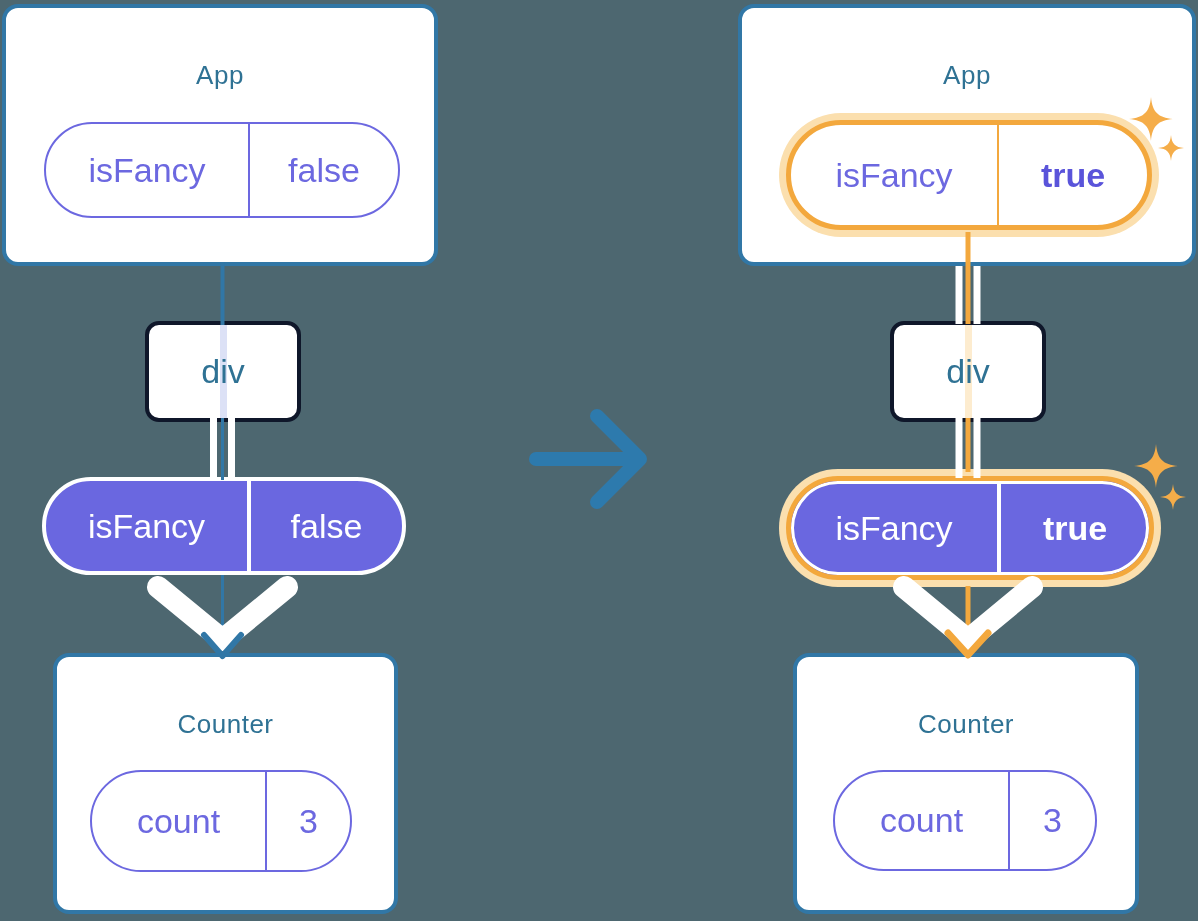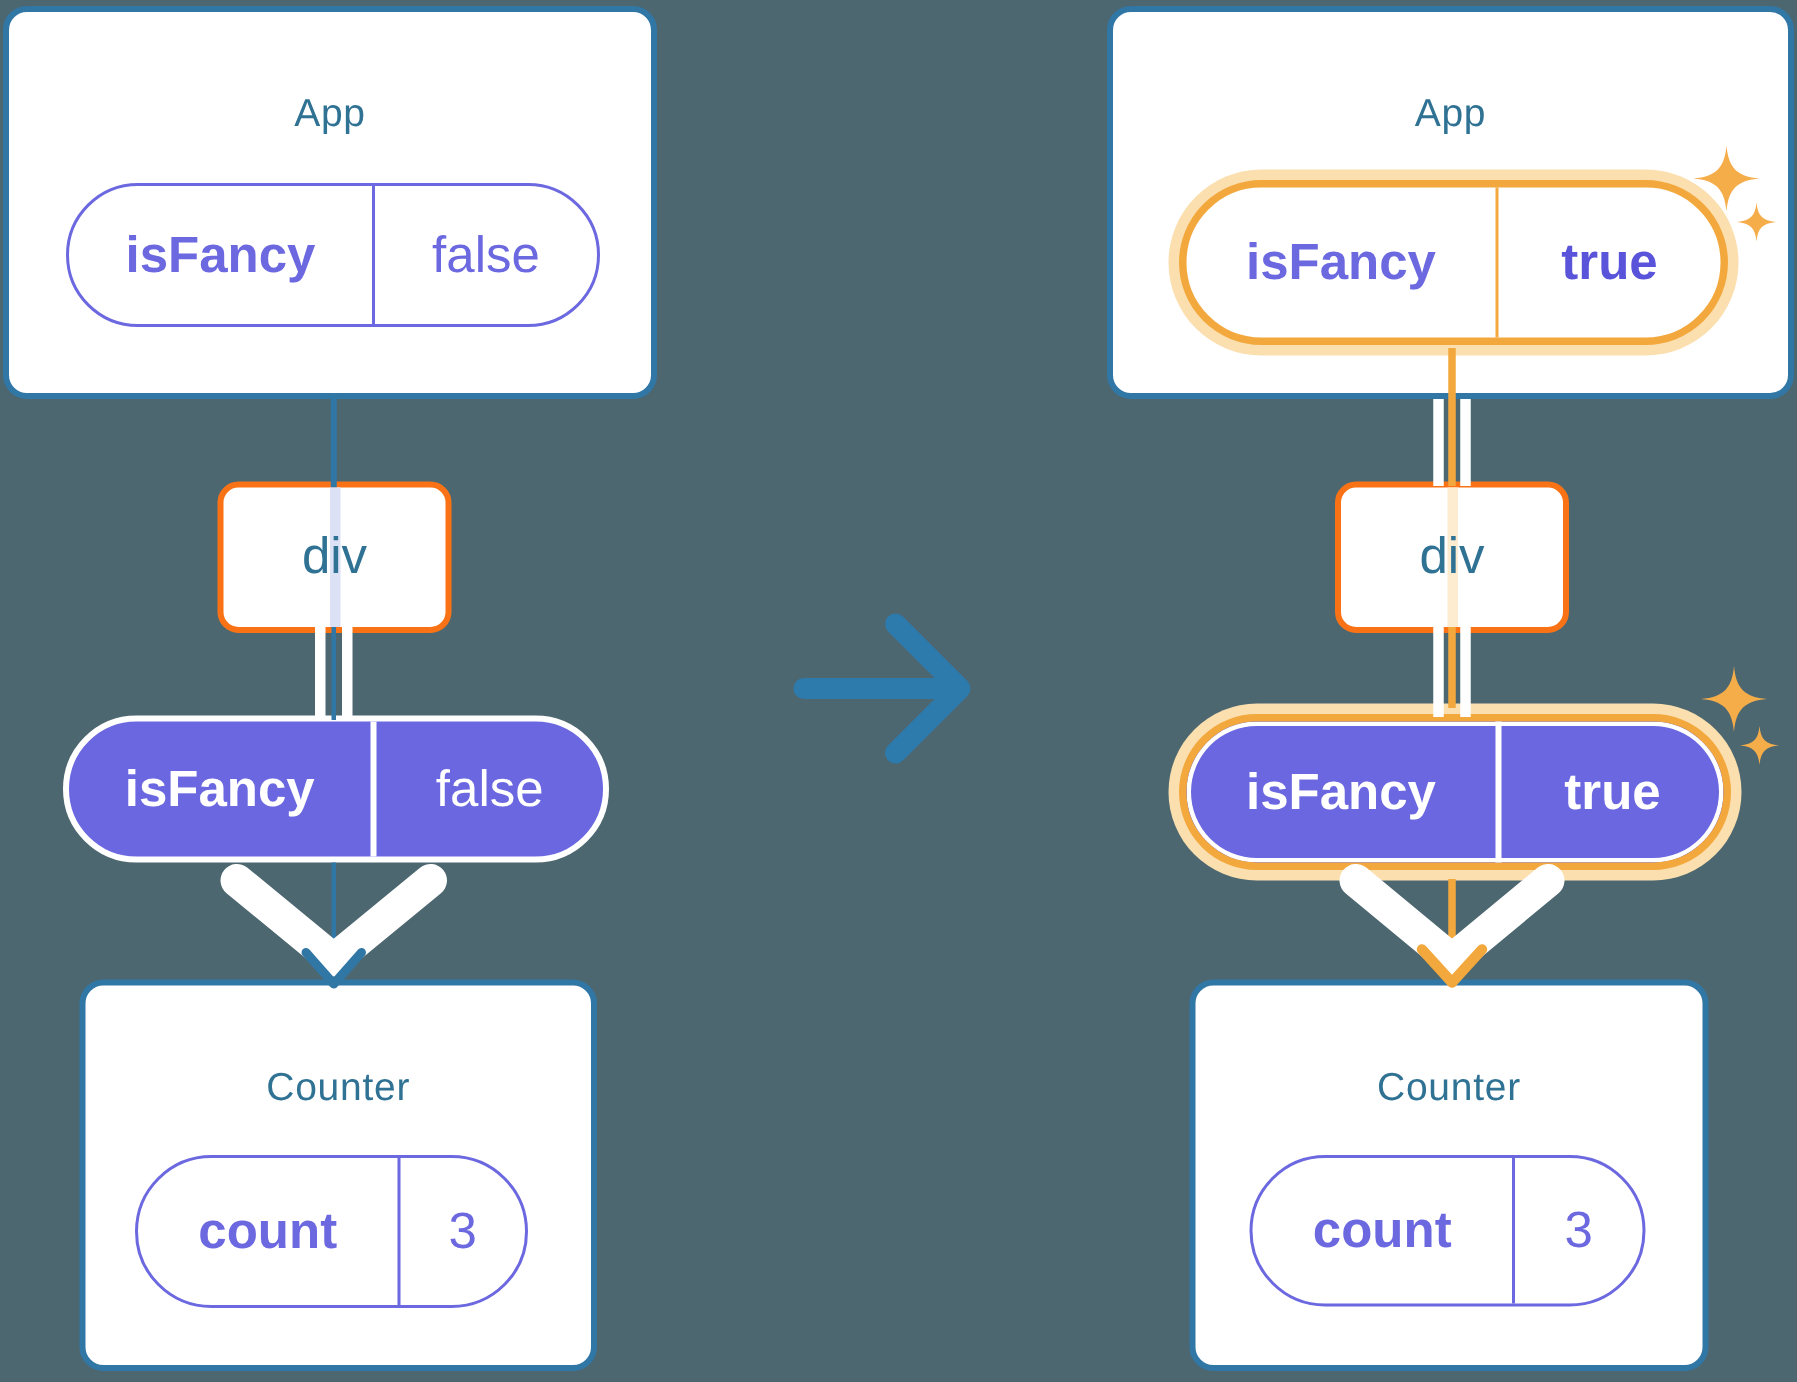--- a/index.html
+++ b/index.html
@@ -5,32 +5,32 @@
   html,body { margin:0; padding:0; background:#4d6770; }
   .stage { position:relative; width:1198px; height:921px; background:#4d6770;
            font-family:"Liberation Sans", sans-serif; overflow:hidden; }
 
   .card { position:absolute; box-sizing:border-box; background:#ffffff;
           border:4px solid #3177a6; border-radius:16px; }
   .card-title { position:absolute; top:52px; left:0; right:0; text-align:center;
                 font-size:26px; color:#2f7294; letter-spacing:0.5px; }
 
   .divbox { position:absolute; box-sizing:border-box; background:#ffffff;
-            border:4px solid #f97316; border-radius:14px;
+            border:4px solid #0f172a; border-radius:14px;
             display:flex; align-items:center; justify-content:center; }
   .divbox .label { position:relative; z-index:2; font-size:34px; color:#2f7294; }
   .pass-line { position:absolute; z-index:1; top:0; bottom:0; left:50%;
                width:7px; margin-left:-3.5px; }
   .pass-line.lav { background:#dce1f6; }
   .pass-line.peach { background:#fdeccf; }
 
   .kv { position:absolute; box-sizing:border-box; display:flex;
         border-radius:999px; font-size:34px; }
   .kv .seg { display:flex; align-items:center; justify-content:center; }
-  .kv .k { flex:0 0 auto;font-weight:bold; }
+  .kv .k { flex:0 0 auto; }
   .kv .v { flex:1 1 auto; }
 
   .kv.outline { background:#ffffff; border:2.5px solid #6c68e0; color:#6c68e0; }
   .kv.outline .k { border-right:2.5px solid #6c68e0; }
 
   .kv.solid { background:#6a67e0; border:4px solid #ffffff; color:#ffffff; }
   .kv.solid .k { border-right:4px solid #ffffff; }
 
   .kv.hl-outline { background:#ffffff; border:5px solid #f3a83d; color:#6c68e0;
                    box-shadow:0 0 0 7px #fbdfae; }

